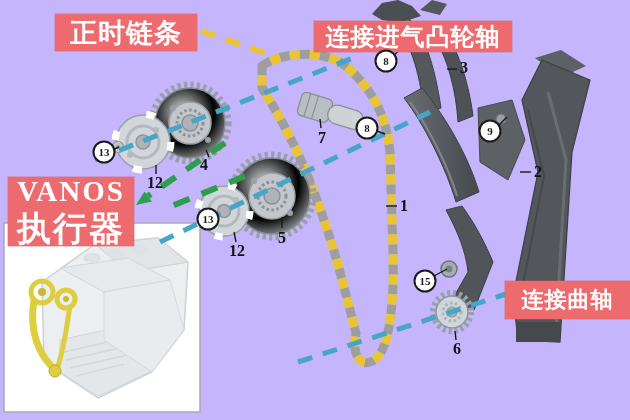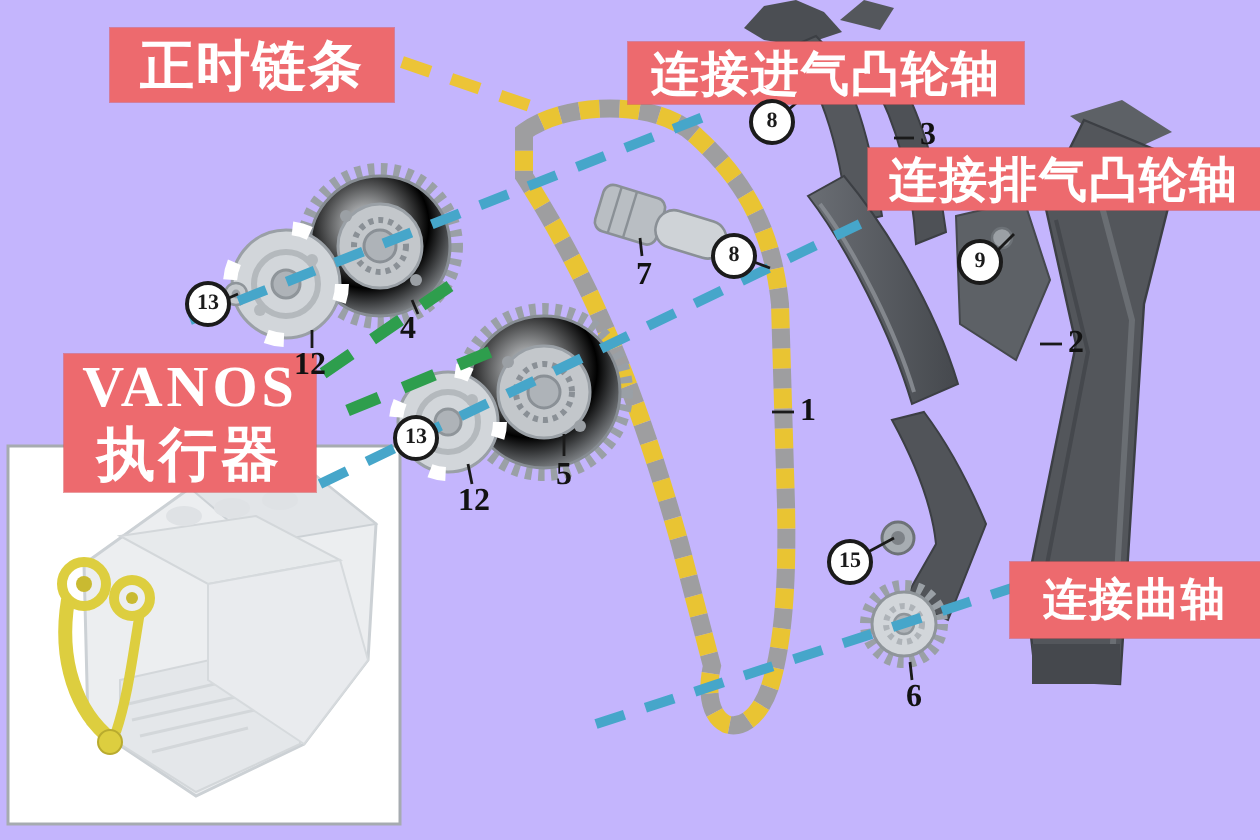--- a/index.html
+++ b/index.html
@@ -7,21 +7,21 @@
     position:relative;width:630px;height:420px;background:#c4b5fd;overflow:hidden;
     font-family:Liberation Serif, serif;
   }
   .stage svg{position:absolute;left:0;top:0;}
   .callout{
     position:absolute;background:#ed6a6e;color:#ffffff;
     display:flex;align-items:center;justify-content:center;
     font-weight:bold;letter-spacing:1px;white-space:nowrap;
     box-shadow:0 0 0 0.5px rgba(220,90,95,.6);
   }
-  .callout.two-line{flex-direction:column;line-height:1.15;letter-spacing:2px;margin-left:24px;}
+  .callout.two-line{flex-direction:column;line-height:1.15;letter-spacing:2px;}
   .num{
     position:absolute;transform:translate(-50%,-50%);
     color:#121212;font-weight:bold;font-size:16px;line-height:1;
   }
   .circ-num{
     position:absolute;transform:translate(-50%,-50%);
     width:19px;height:19px;border:2px solid #1b1b1b;border-radius:50%;
     background:#ffffff;color:#1b1b1b;font-weight:bold;font-size:11px;
     display:flex;align-items:center;justify-content:center;line-height:1;
   }
@@ -191,25 +191,24 @@
       <line x1="434" y1="276" x2="447" y2="269"></line>
       <line x1="394" y1="55" x2="407" y2="44"></line>
       <line x1="112" y1="150" x2="119" y2="147"></line>
     </g>
   </svg>
 
   <div class="callout" style="left:55px;top:14px;width:142px;height:37px;font-size:27px;">正时链条</div>
 
   <div class="callout" style="left:314px;top:21px;width:198px;height:31px;font-size:24px;">连接进气凸轮轴</div>
 
-  <div class="callout" style="left:434px;top:74px;width:196px;height:31px;font-size:24px;">连接排气凸轮轴</div>
 
   <div class="callout two-line" style="left:8px;top:177px;width:126px;height:69px;font-size:29px;">
     <span>VANOS</span>
-    <span style="font-size:29px;">执行器</span>
+    <span style="font-size:34px;">执行器</span>
   </div>
 
   <div class="callout" style="left:505px;top:281px;width:125px;height:38px;font-size:22px;">连接曲轴</div>
 
   <div class="num" style="left:404px;top:206px;">1</div>
   <div class="num" style="left:538px;top:172px;">2</div>
   <div class="num" style="left:464px;top:68px;">3</div>
   <div class="num" style="left:204px;top:165px;">4</div>
   <div class="num" style="left:282px;top:238px;">5</div>
   <div class="num" style="left:457px;top:349px;">6</div>

